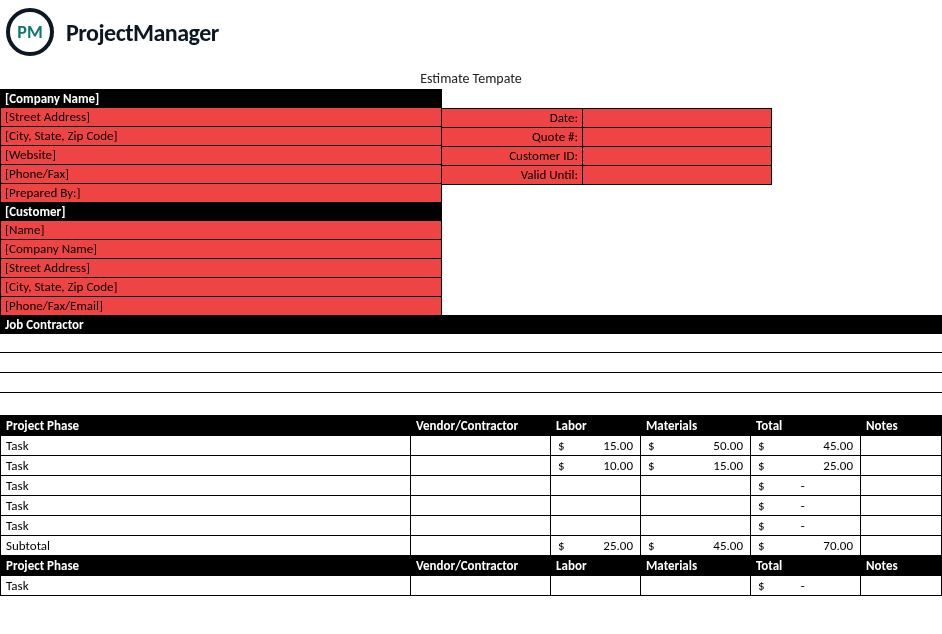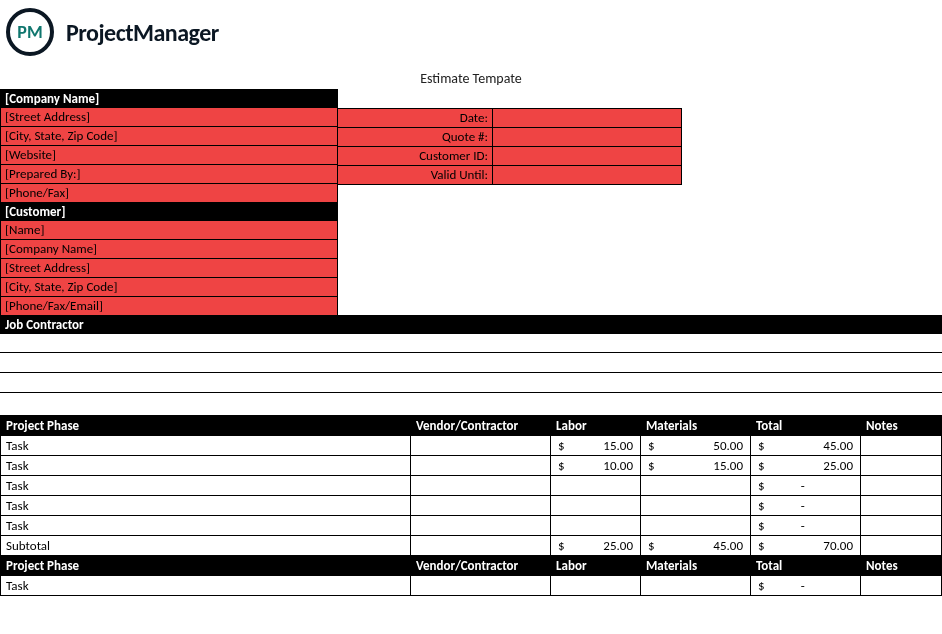--- a/index.html
+++ b/index.html
@@ -49,22 +49,22 @@
   .cell {
     border: 1px solid #000;
     padding: 1px 4px;
     height: 20px;
     background: #ef4444;
   }
   .right { text-align: right; }
   .twocol-area {
     display: flex;
   }
-  .left-block { width: 338px; }
-  .mid-block { width: 156px; margin-left: -1px; }
+  .left-block { width: 442px; }
+  .mid-block { width: 142px; margin-left: -1px; }
   .right-block { width: 190px; margin-left: -1px; }
   .stack > div { margin-top: -1px; }
   .stack > div:first-child { margin-top: 0; }
   .jobdesc-rows > div {
     border-bottom: 1px solid #000;
     height: 20px;
     padding: 1px 4px;
   }
   .jobdesc-rows > div:first-child {
     border-top: 1px solid #000;
@@ -111,22 +111,22 @@
 <div class="doc-title">Estimate Tempate</div>
 
 <div class="sheet">
 
   <div class="twocol-area">
     <div class="left-block stack">
       <div class="black-bar">[Company Name]</div>
       <div class="cell">[Street Address]</div>
       <div class="cell">[City, State, Zip Code]</div>
       <div class="cell">[Website]</div>
+      <div class="cell">[Phone/Fax]</div>
       <div class="cell">[Prepared By:]</div>
-      <div class="cell">[Phone/Fax]</div>
     </div>
     <div class="mid-block stack">
       <div style="height:20px"></div>
       <div class="cell right">Date:</div>
       <div class="cell right">Quote #:</div>
       <div class="cell right">Customer ID:</div>
       <div class="cell right">Valid Until:</div>
     </div>
     <div class="right-block stack">
       <div style="height:20px"></div>

